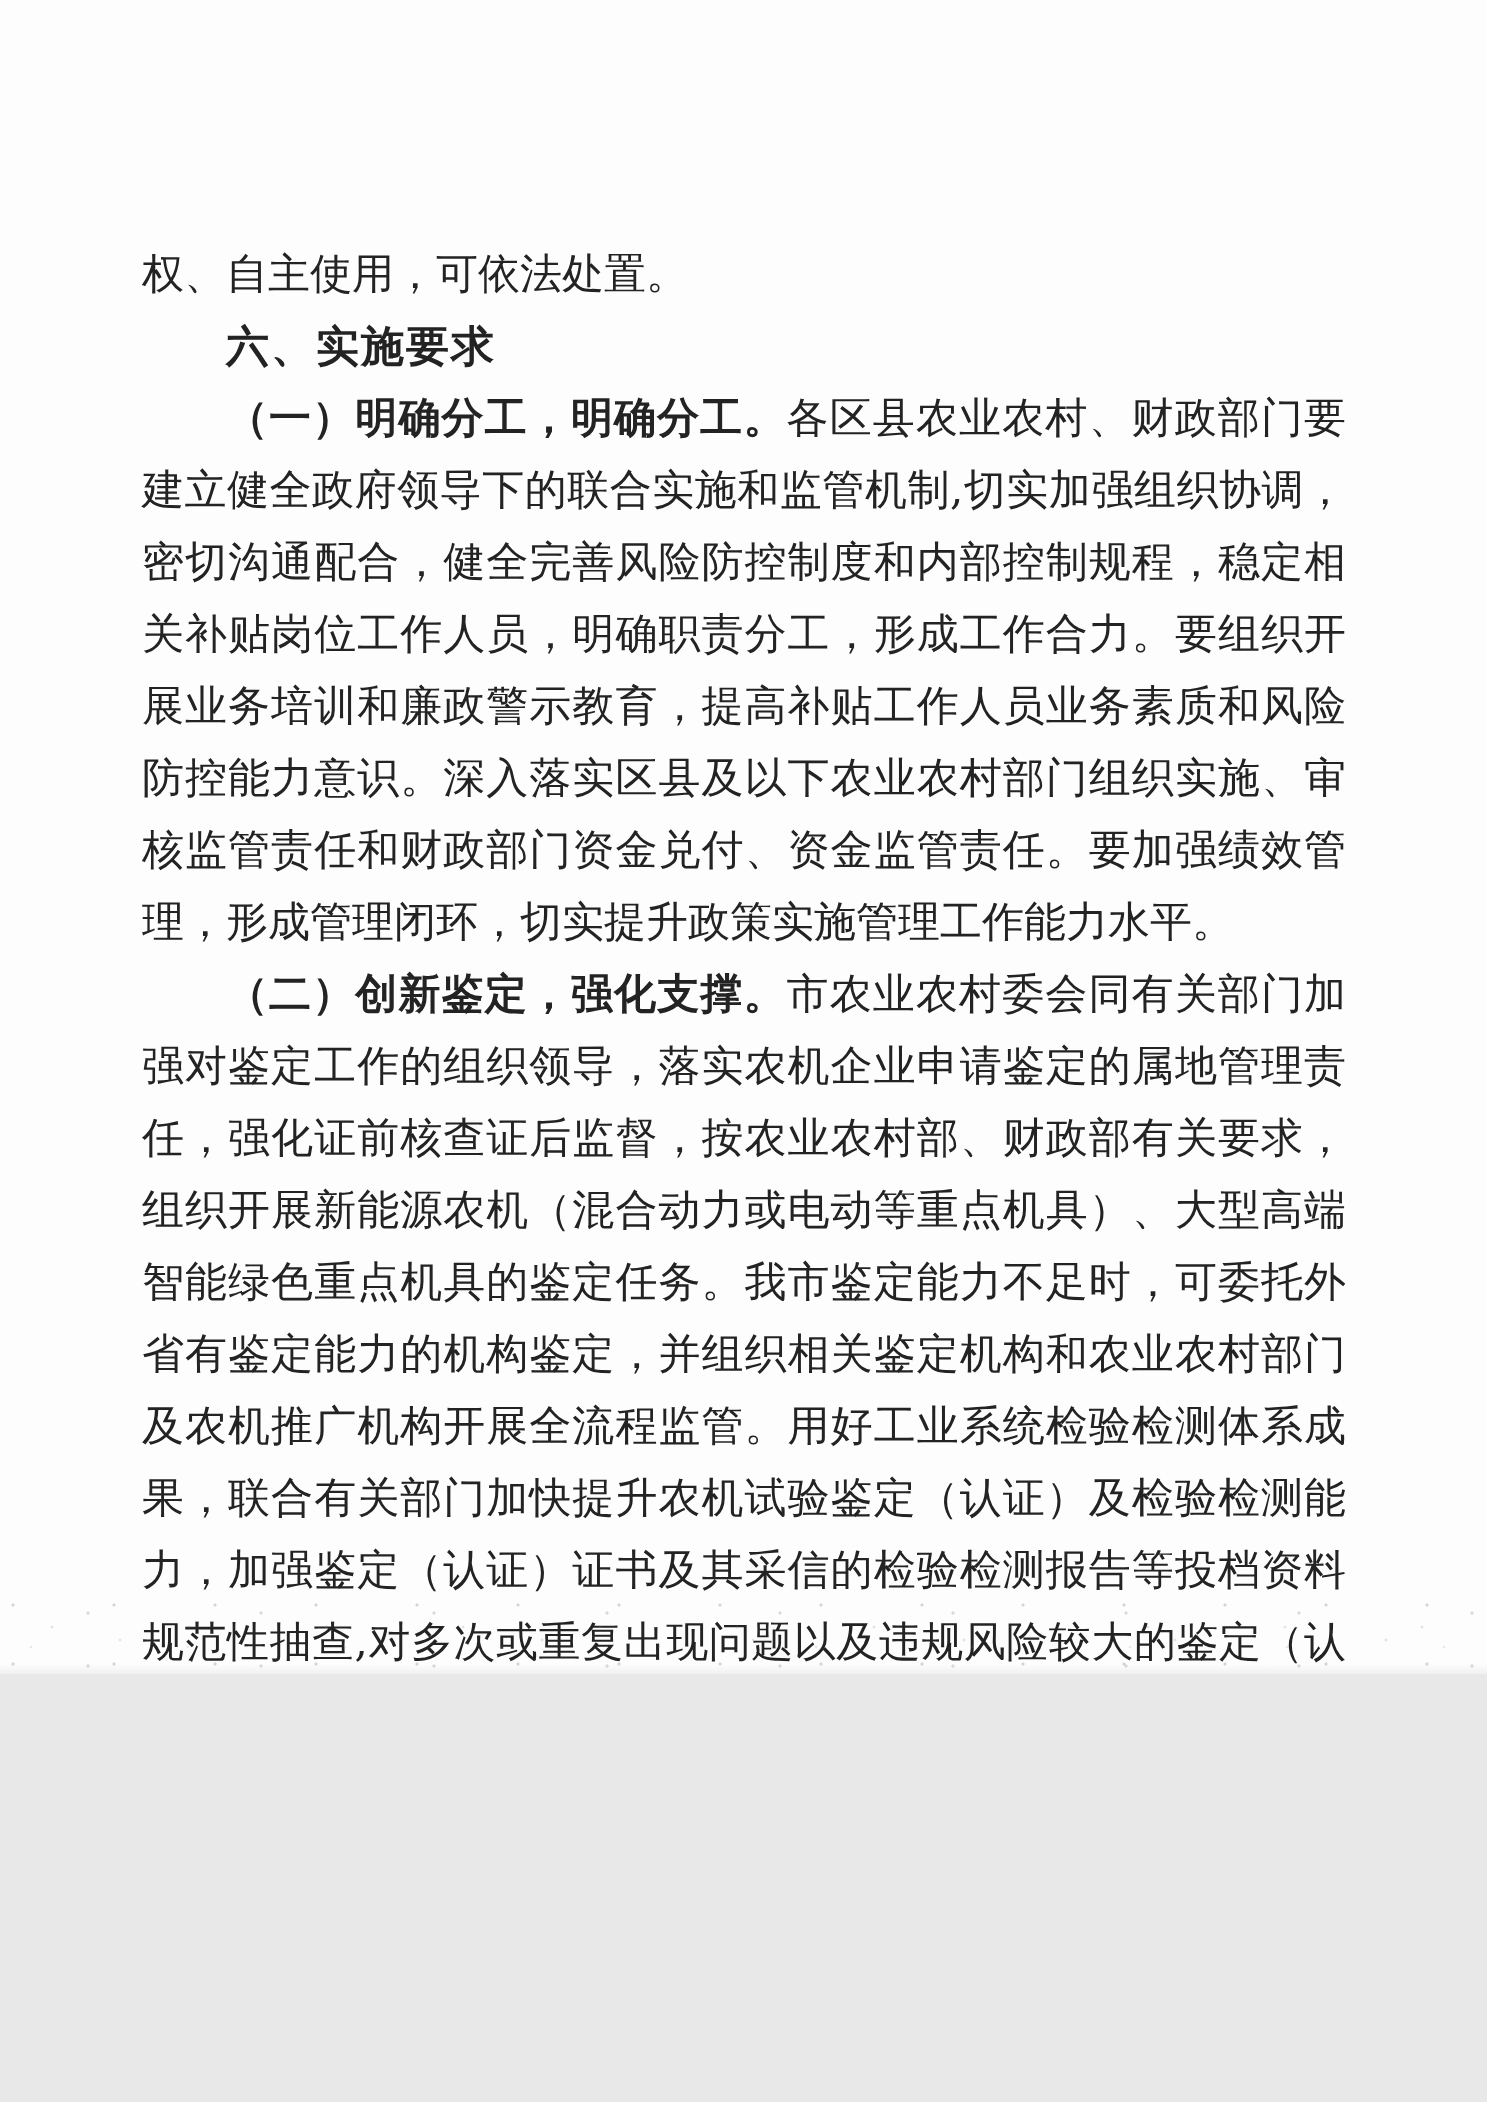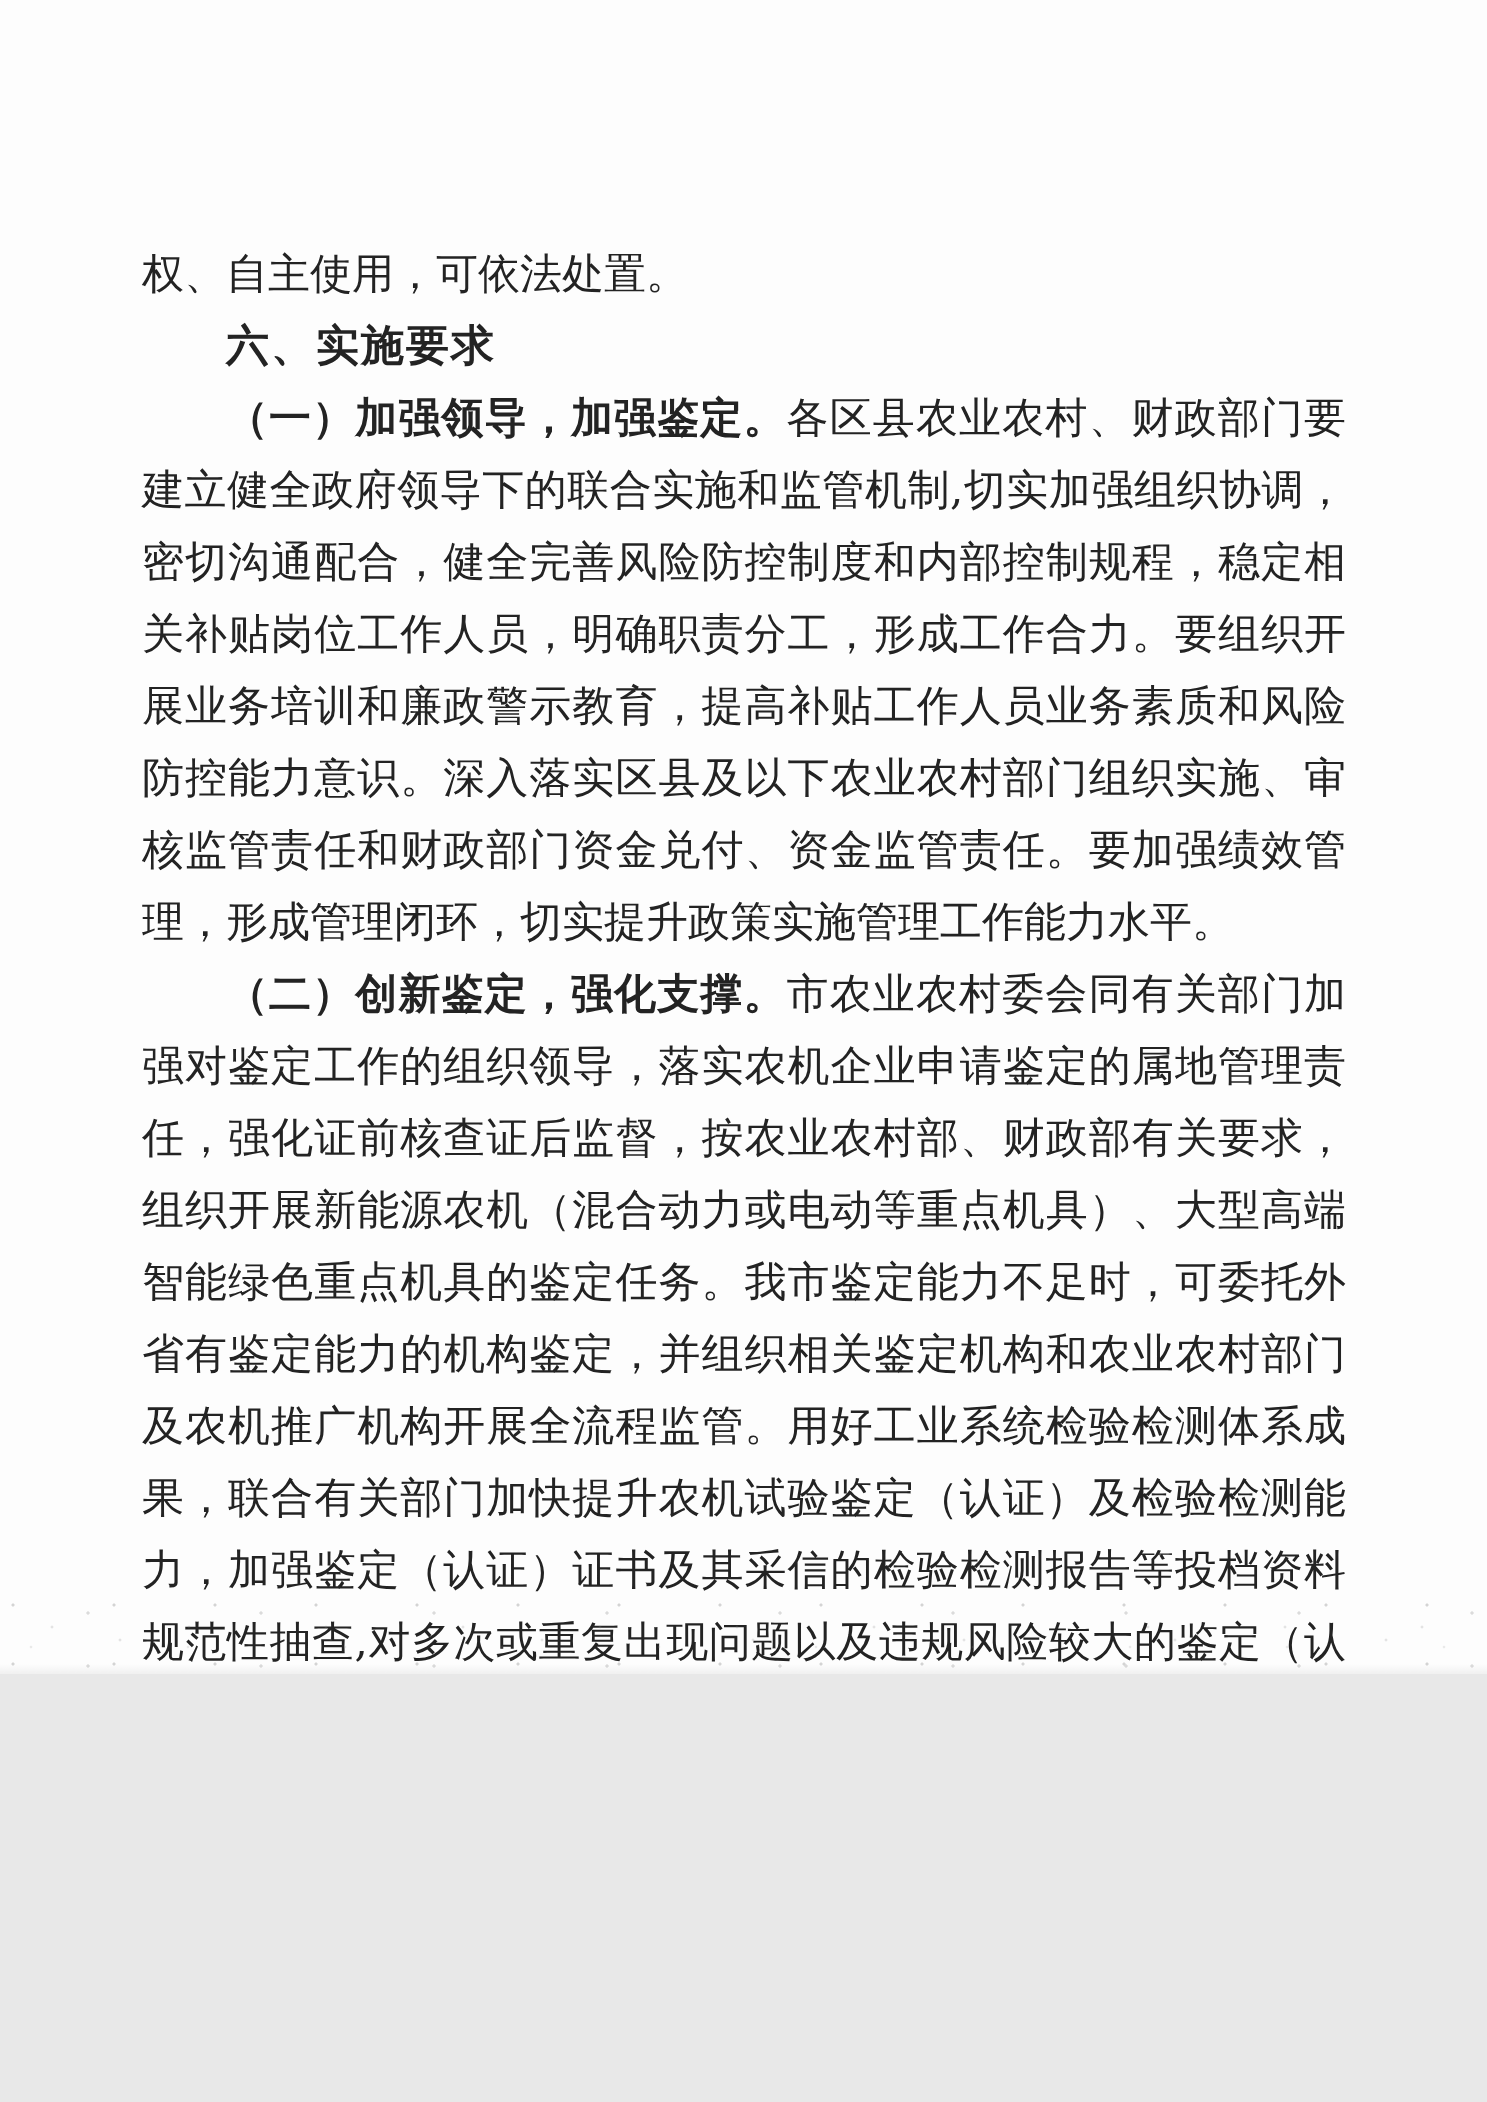--- a/index.html
+++ b/index.html
@@ -28,21 +28,21 @@
     font-size: 42px;
     line-height: 72px;
     text-align: justify;
   }
   .heading {
     margin: 0;
     font-size: 43px;
     line-height: 72px;
     font-weight: 700;
     text-indent: 84px;
-    font-family: Liberation Serif, serif;
+    font-family: Liberation Sans, sans-serif;
     letter-spacing: 2px;
   }
   .para {
     margin: 0;
     font-size: 42px;
     line-height: 72px;
     text-align: justify;
     text-justify: inter-character;
     text-indent: 84px;
   }
@@ -86,21 +86,21 @@
 </head>
 <body>
 
 <div class="page">
   <div class="content">
 
     <p class="cont-line">权、自主使用，可依法处置。</p>
 
     <h2 class="heading">六、实施要求</h2>
 
-    <p class="para"><span class="lead">（一）加强领导，加强鉴定。</span><span>各区县农业农村、财政部门要建立健全政府领导下的联合实施和监管机制,切实加强组织协调，密切沟通配合，健全完善风险防控制度和内部控制规程，稳定相关补贴岗位工作人员，明确职责分工，形成工作合力。要组织开展业务培训和廉政警示教育，提高补贴工作人员业务素质和风险防控能力意识。深入落实区县及以下农业农村部门组织实施、审核监管责任和财政部门资金兑付、资金监管责任。要加强绩效管理，形成管理闭环，切实提升政策实施管理工作能力水平。</span></p>
+    <p class="para"><span class="lead">（一）明确分工，明确分工。</span><span>各区县农业农村、财政部门要建立健全政府领导下的联合实施和监管机制,切实加强组织协调，密切沟通配合，健全完善风险防控制度和内部控制规程，稳定相关补贴岗位工作人员，明确职责分工，形成工作合力。要组织开展业务培训和廉政警示教育，提高补贴工作人员业务素质和风险防控能力意识。深入落实区县及以下农业农村部门组织实施、审核监管责任和财政部门资金兑付、资金监管责任。要加强绩效管理，形成管理闭环，切实提升政策实施管理工作能力水平。</span></p>
 
     <p class="para"><span class="lead">（二）创新鉴定，强化支撑。</span><span>市农业农村委会同有关部门加强对鉴定工作的组织领导，落实农机企业申请鉴定的属地管理责任，强化证前核查证后监督，按农业农村部、财政部有关要求，组织开展新能源农机（混合动力或电动等重点机具）、大型高端智能绿色重点机具的鉴定任务。我市鉴定能力不足时，可委托外省有鉴定能力的机构鉴定，并组织相关鉴定机构和农业农村部门及农机推广机构开展全流程监管。用好工业系统检验检测体系成果，联合有关部门加快提升农机试验鉴定（认证）及检验检测能力，加强鉴定（认证）证书及其采信的检验检测报告等投档资料规范性抽查,对多次或重复出现问题以及违规风险较大的鉴定（认证）机构，依法依规进行查处。要建立健全鉴定（认证）补贴联动机制，对鉴定（认证）过程中发现的粗制滥造、可靠性差、适用性</span></p>
 
   </div>
 
   <div class="page-number">– 15 –</div>
 
   <div class="scan-noise"></div>
   <div class="edge-shade"></div>
 </div>

